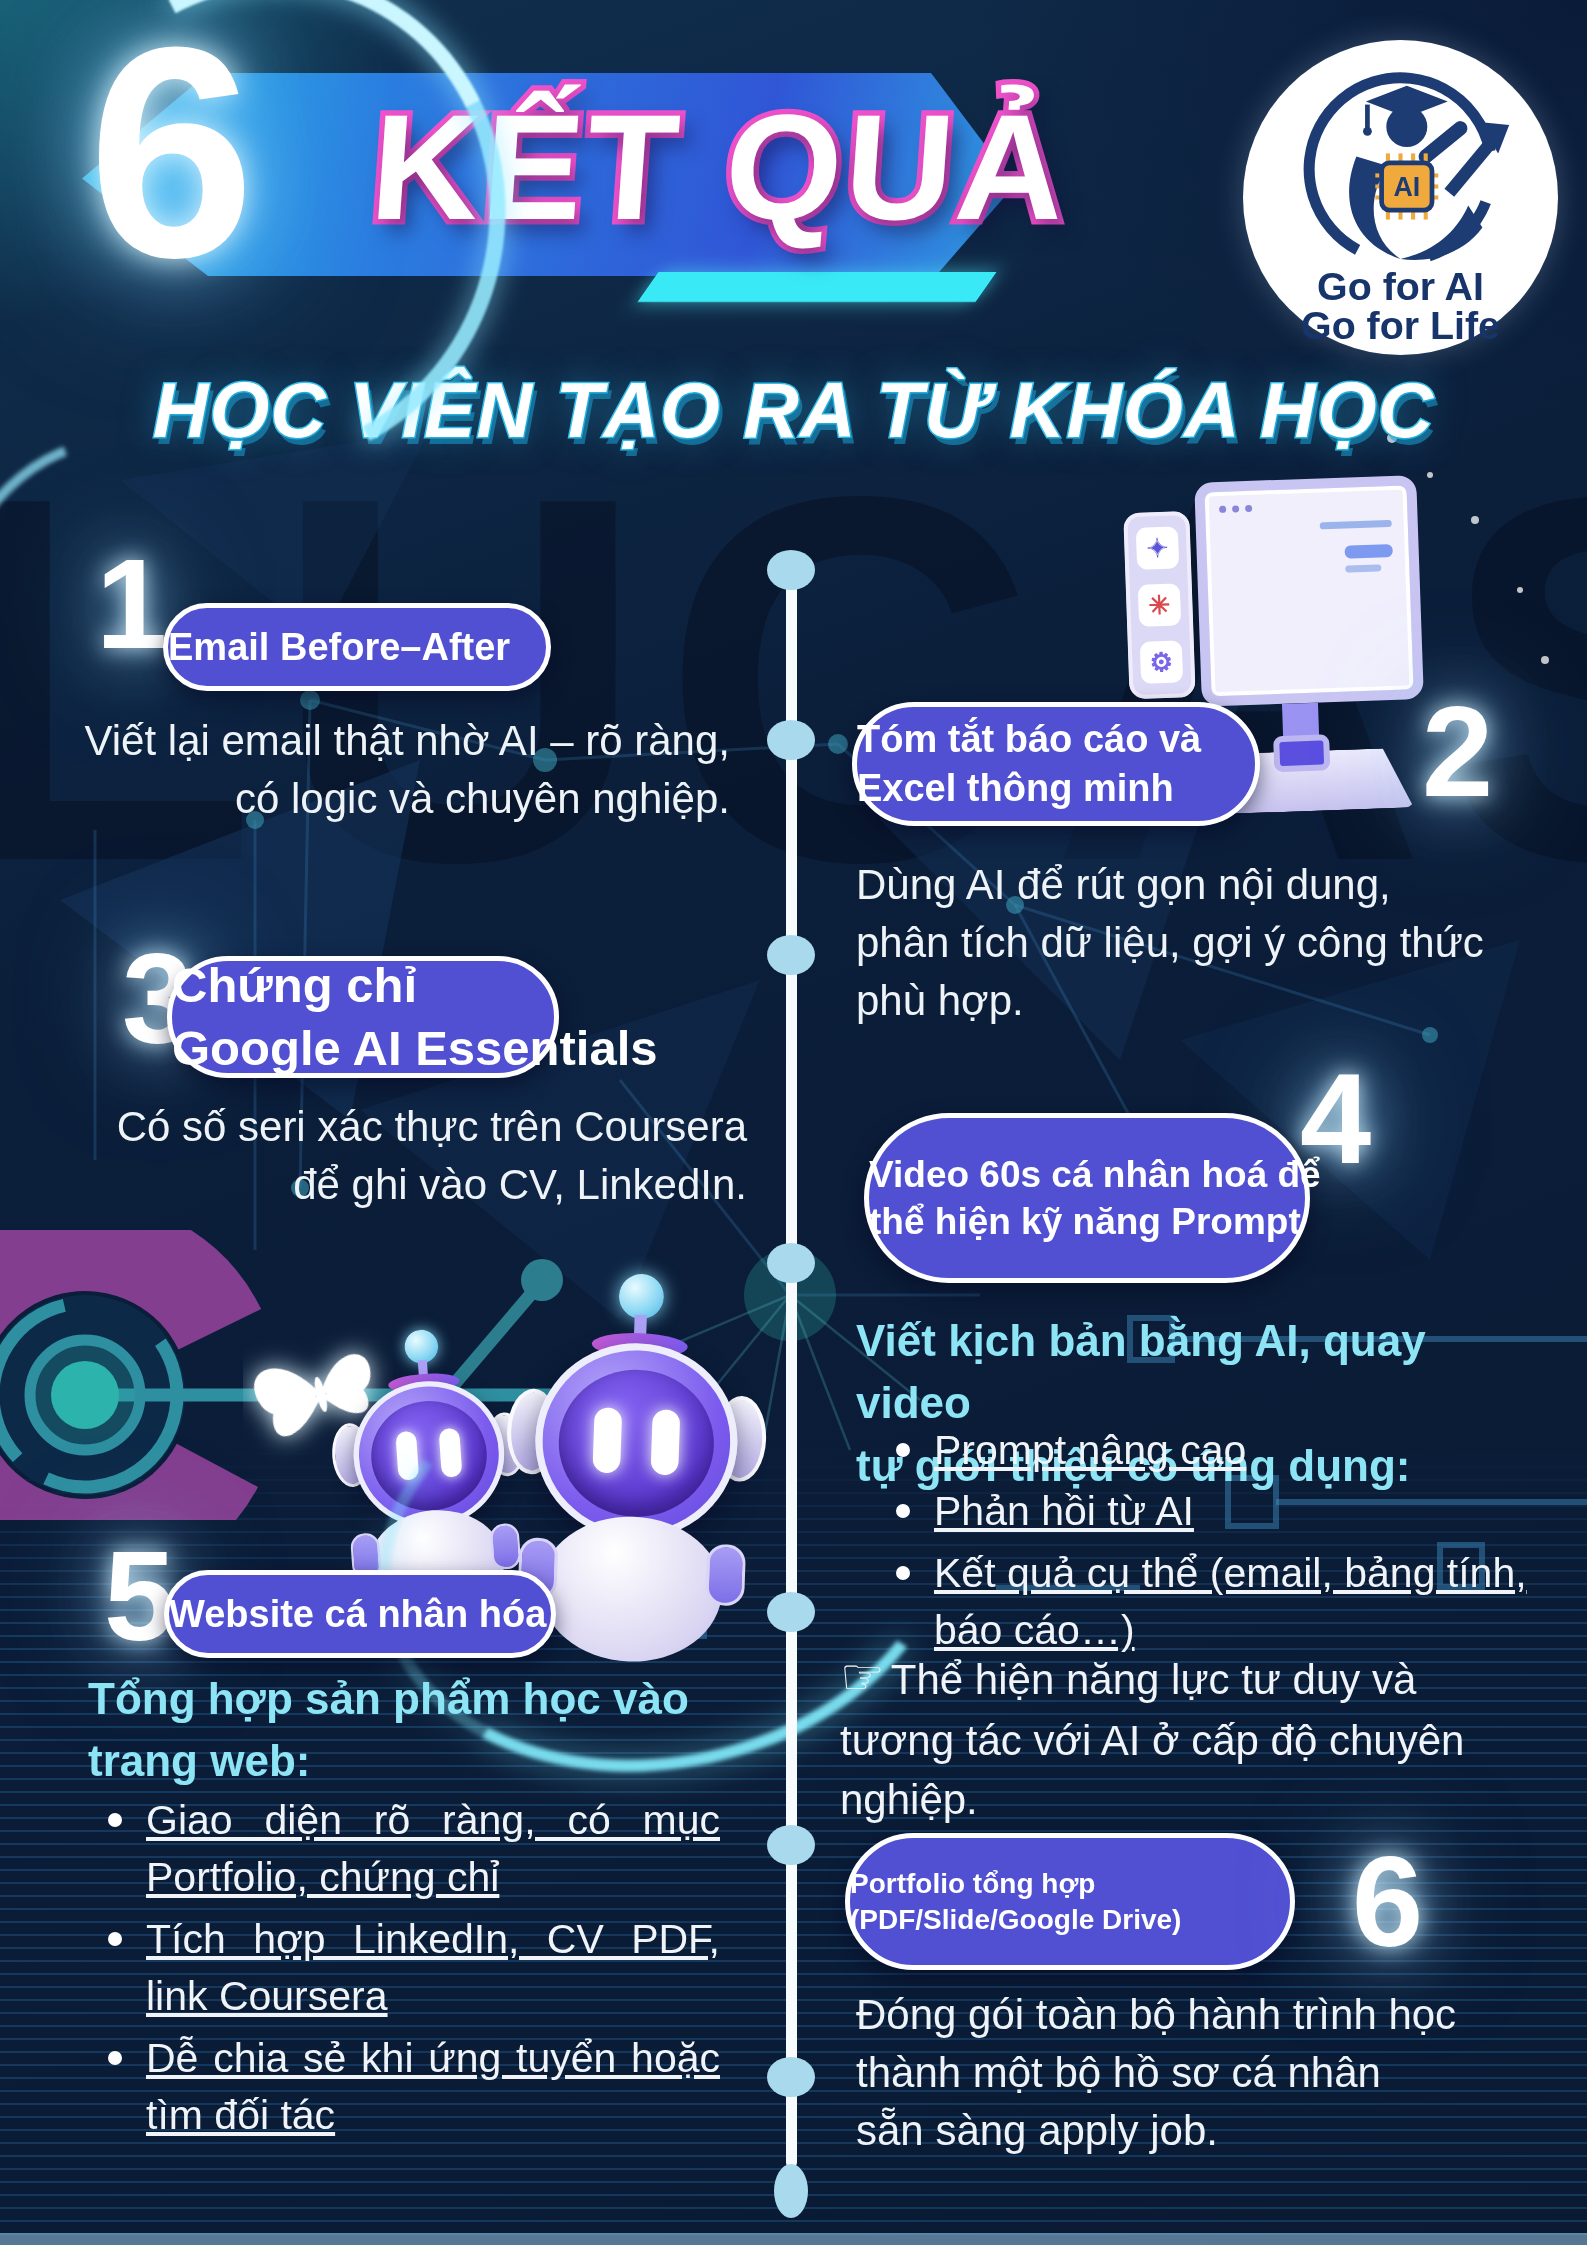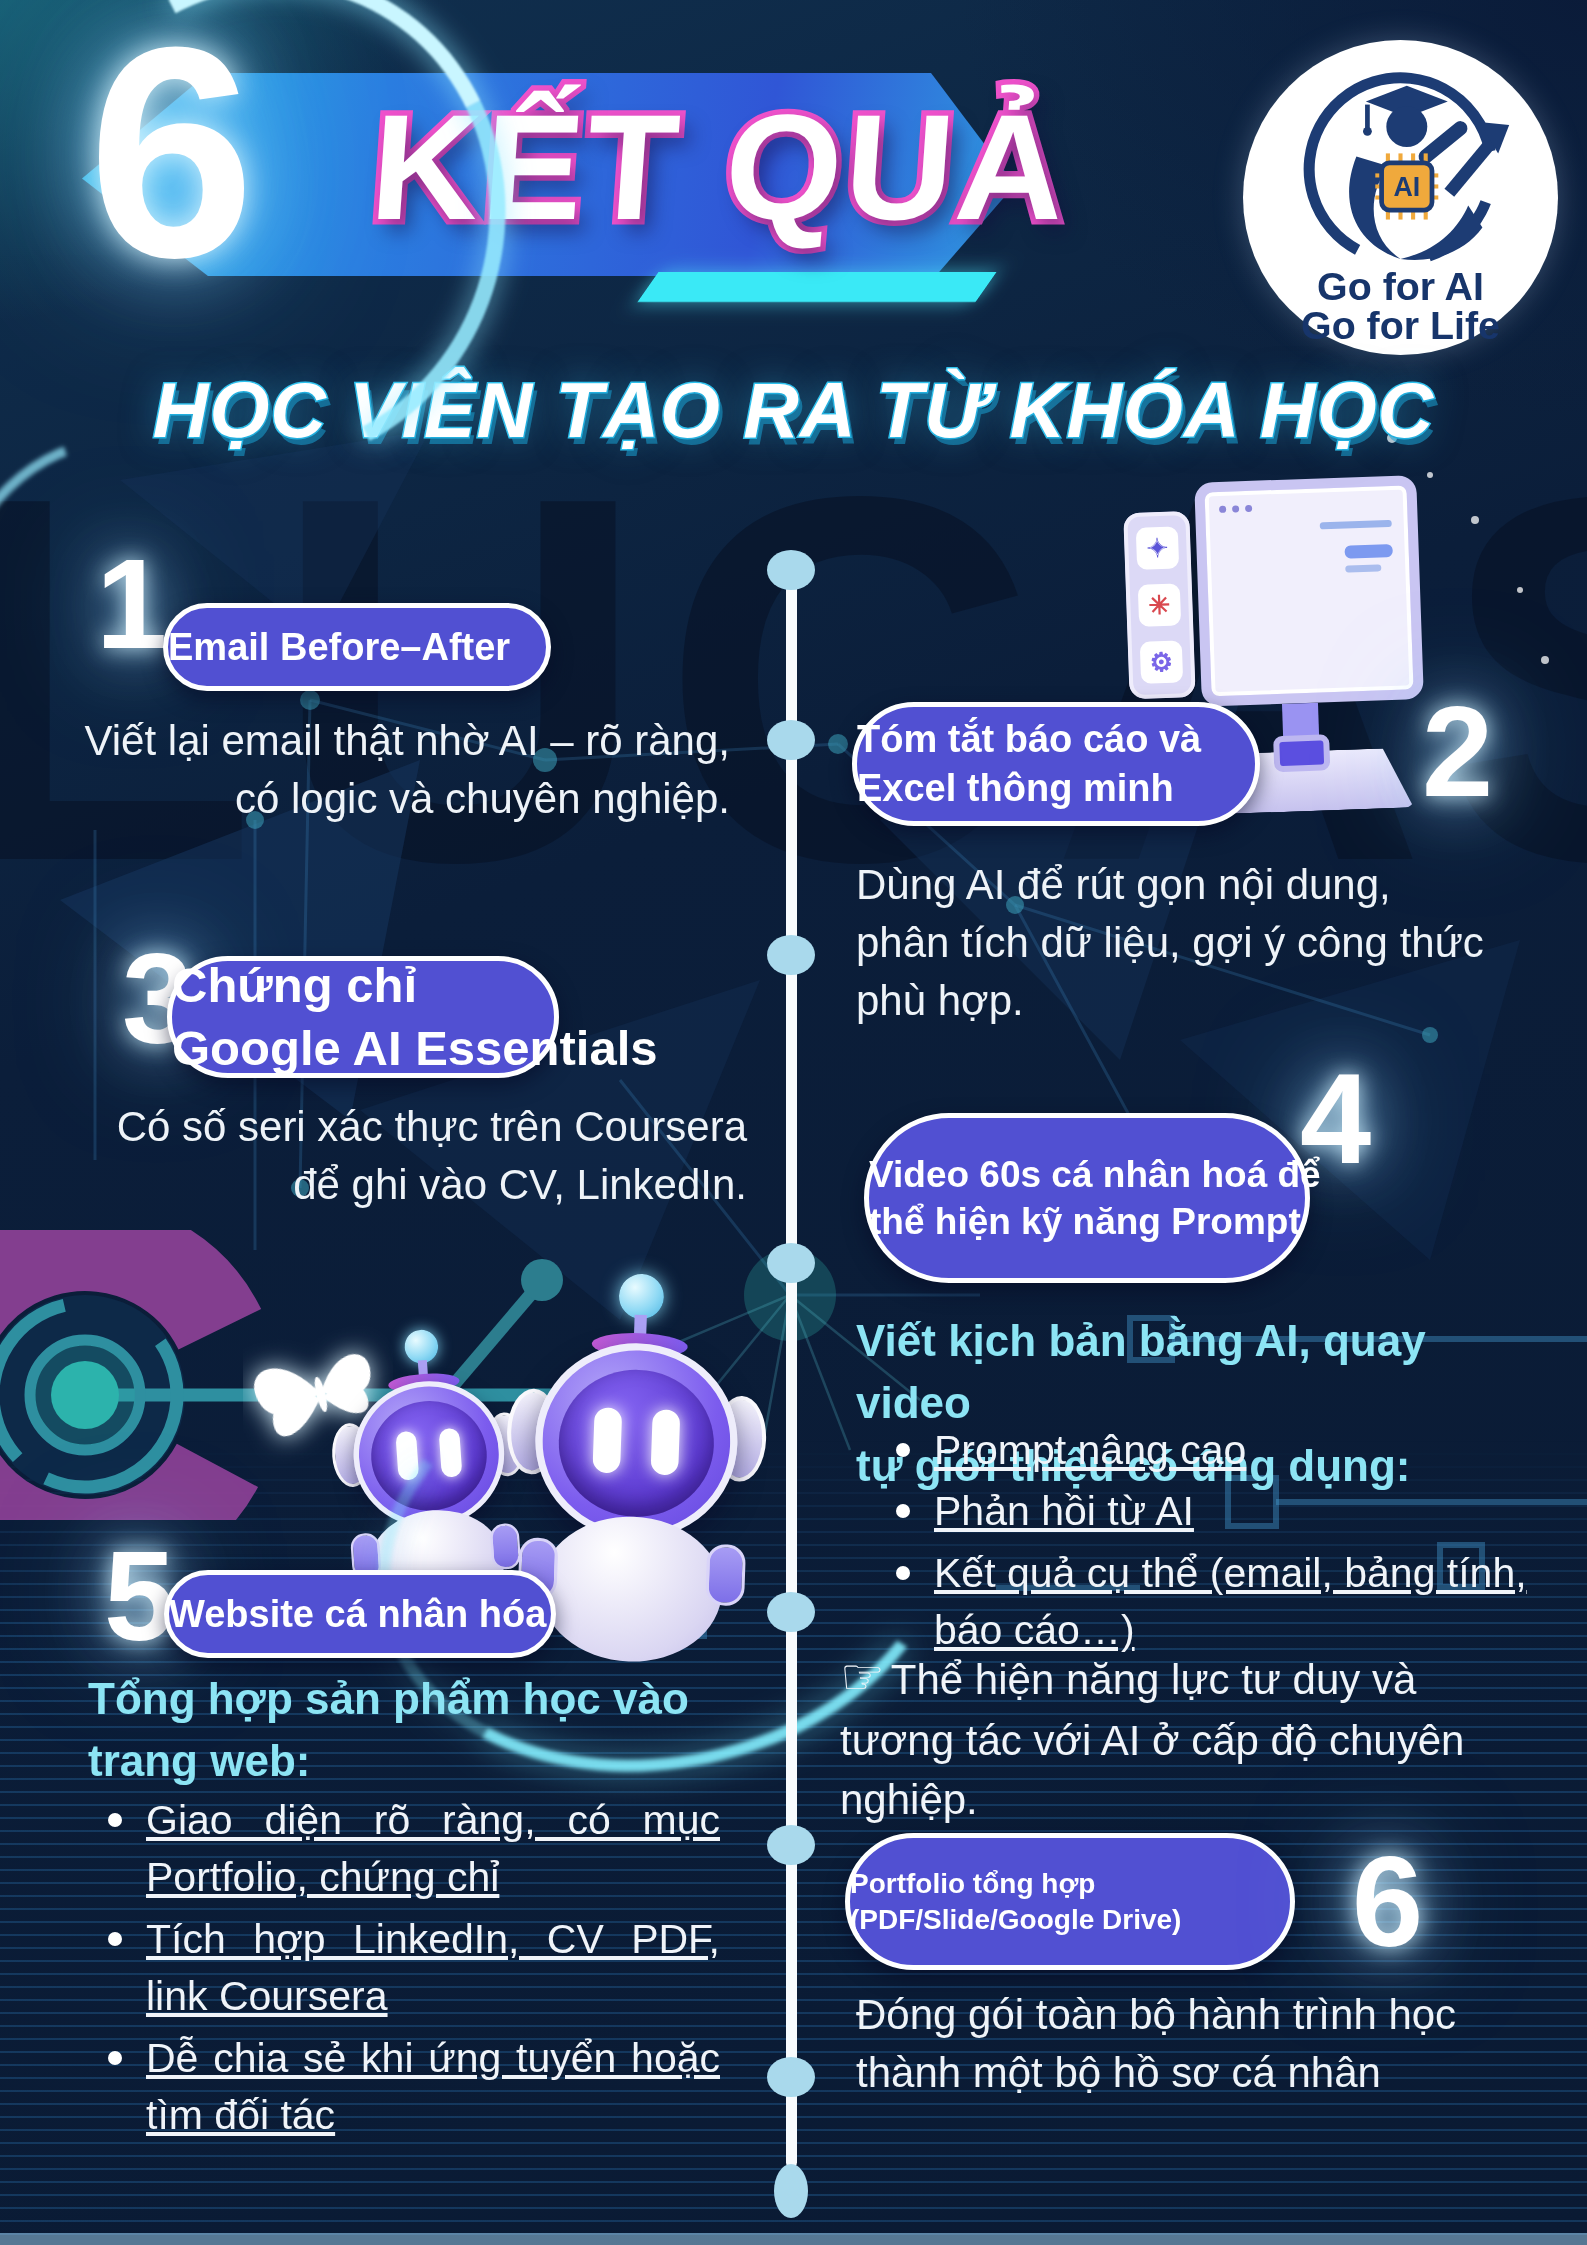--- a/index.html
+++ b/index.html
@@ -392,16 +392,17 @@
   </ul>
 
   <div class="pill" style="left:845px; top:1833px; width:450px; height:137px; font-size:28px;">
     <span>Portfolio tổng hợp</span>
     <span>(PDF/Slide/Google Drive)</span>
   </div>
   <div class="num" style="left:1352px; top:1838px;">6</div>
   <div class="desc" style="left:856px; top:1986px; width:640px;">
     <div>Đóng gói toàn bộ hành trình học</div>
     <div>thành một bộ hồ sơ cá nhân</div>
+    <div>sẵn sàng apply job.</div>
   </div>
 
   <div class="bottom-strip"></div>
 </div>
 
 </body></html>

